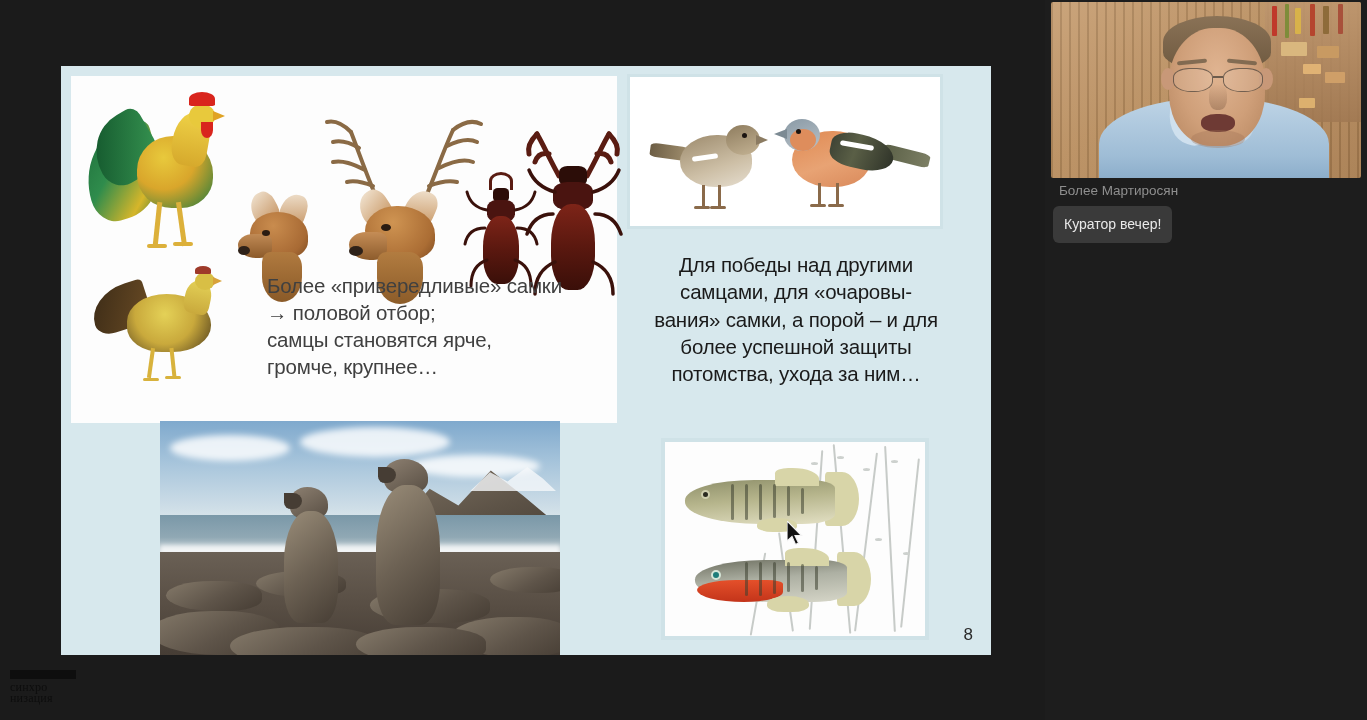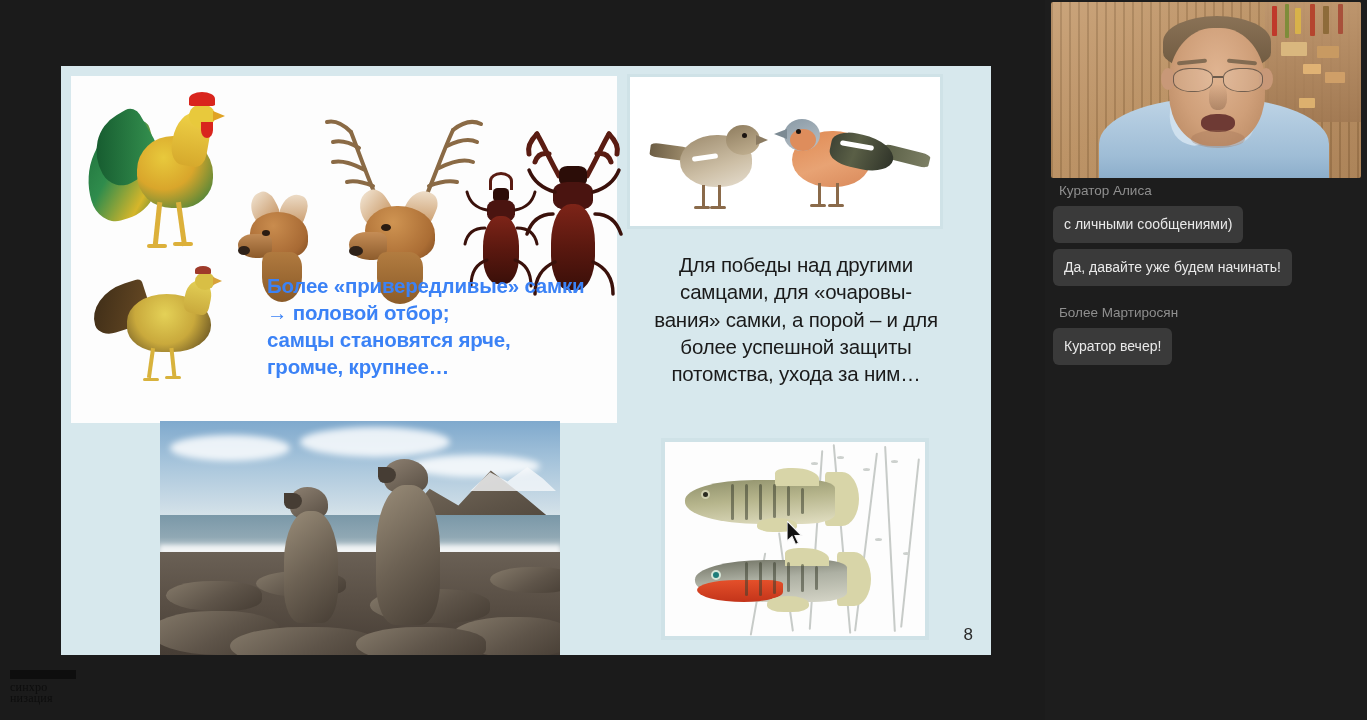--- a/index.html
+++ b/index.html
@@ -167,21 +167,21 @@
   .beetle-small .mand { left: 28px; top: 6px; width: 24px; height: 18px; }
 
   .beetle-big { left: 452px; top: 54px; width: 100px; height: 180px; }
   .beetle-big .elytra { left: 28px; top: 74px; width: 44px; height: 86px; }
   .beetle-big .thorax { left: 30px; top: 52px; width: 40px; height: 28px; }
   .beetle-big .headb { left: 36px; top: 36px; width: 28px; height: 20px; }
 
   #animals-text {
     position: absolute; left: 196px; top: 196px;
     width: 340px;
-    color: #3b82f6; font-size: 20.5px; line-height: 1.32; font-weight: 700;
+    color: #404040; font-size: 20.5px; line-height: 1.32; font-weight: 400;
     white-space: pre-line;
     letter-spacing: -0.2px;
   }
 
   
   #panel-birds {
     position: absolute; left: 566px; top: 8px;
     width: 316px; height: 155px;
     background: #ffffff; border: 3px solid #cfe2e7;
   }
@@ -672,23 +672,18 @@
       <div class="glass gl"></div>
       <div class="glass gr"></div>
       <div class="bridge"></div>
       <div class="nose"></div>
       <div class="mouth"></div>
       <div class="chin"></div>
     </div>
 
     <div id="chat">
         <div class="msg-group">
-          <div class="sender">Куратор Алиса</div>
-          <div><div class="bubble">с личными сообщениями)</div></div>
-          <div><div class="bubble">Да, давайте уже будем начинать!</div></div>
-        </div>
-        <div class="msg-group">
           <div class="sender">Более Мартиросян</div>
           <div><div class="bubble">Куратор вечер!</div></div>
         </div>
       </div>
   </div>
 </div>
 
 </body></html>

